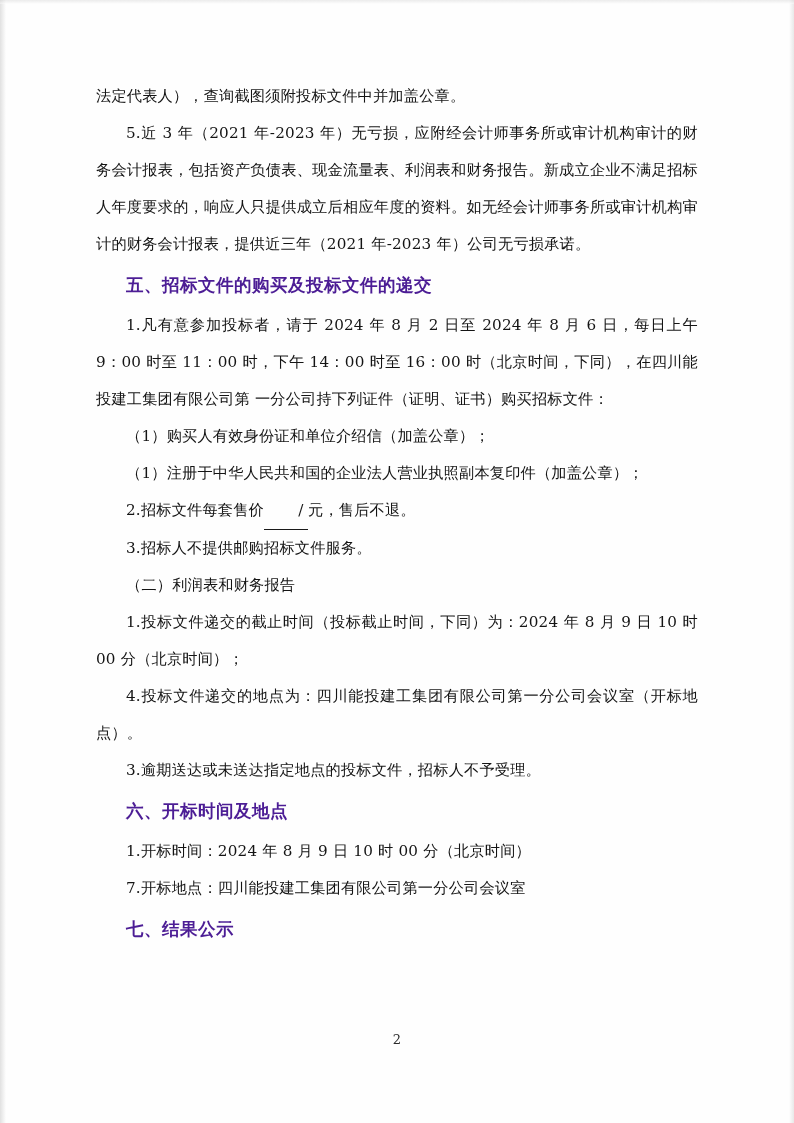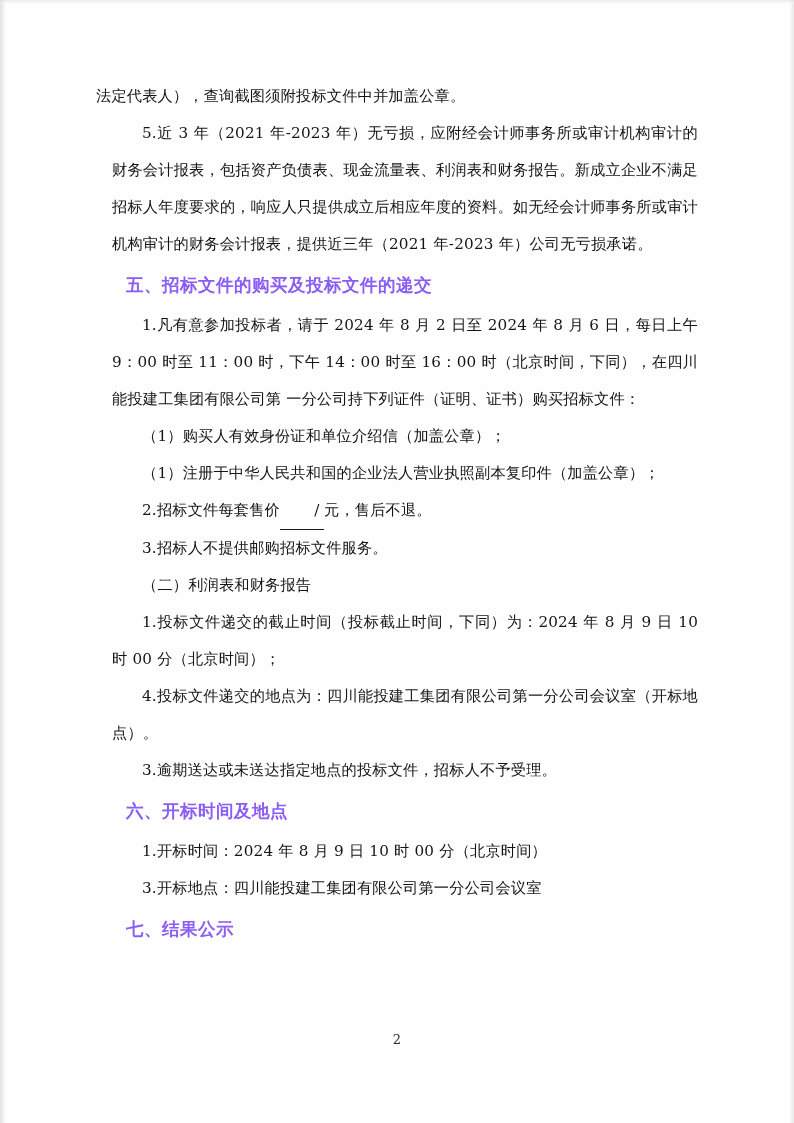--- a/index.html
+++ b/index.html
@@ -49,28 +49,27 @@
     font-family: "DejaVu Serif", "Liberation Serif", serif;
     font-size: 15.2px;
     color: #141414;
     line-height: 37px;
     text-align: justify;
     text-justify: inter-ideograph;
     letter-spacing: 0.2px;
   }
   p.indent {
     text-indent: 30px;
-    margin-left: 16px;
   }
   h2.heading {
     margin: 0;
     font-family: "DejaVu Sans", "Liberation Sans", sans-serif;
     font-weight: bold;
     font-size: 17.5px;
-    color: #8b5cf6;
+    color: #4c1d95;
     line-height: 44px;
     text-indent: 30px;
     letter-spacing: 0.5px;
   }
   .blank-underline {
     display: inline-block;
     min-width: 44px;
     border-bottom: 1px solid #1a1a1a;
     text-align: center;
   }
@@ -119,20 +118,20 @@
     <p class="para indent">1.投标文件递交的截止时间（投标截止时间，下同）为：2024 年 8 月 9 日 10 时 00 分（北京时间）；</p>
 
     <p class="para indent">4.投标文件递交的地点为：四川能投建工集团有限公司第一分公司会议室（开标地点）。</p>
 
     <p class="para indent">3.逾期送达或未送达指定地点的投标文件，招标人不予受理。</p>
 
     <h2 class="heading">六、开标时间及地点</h2>
 
     <p class="para indent">1.开标时间：2024 年 8 月 9 日 10 时 00 分（北京时间）</p>
 
-    <p class="para indent">3.开标地点：四川能投建工集团有限公司第一分公司会议室</p>
+    <p class="para indent">7.开标地点：四川能投建工集团有限公司第一分公司会议室</p>
 
     <h2 class="heading">七、结果公示</h2>
 
   </div>
 
   <div class="page-number">2</div>
 </div>
 
 </body></html>

